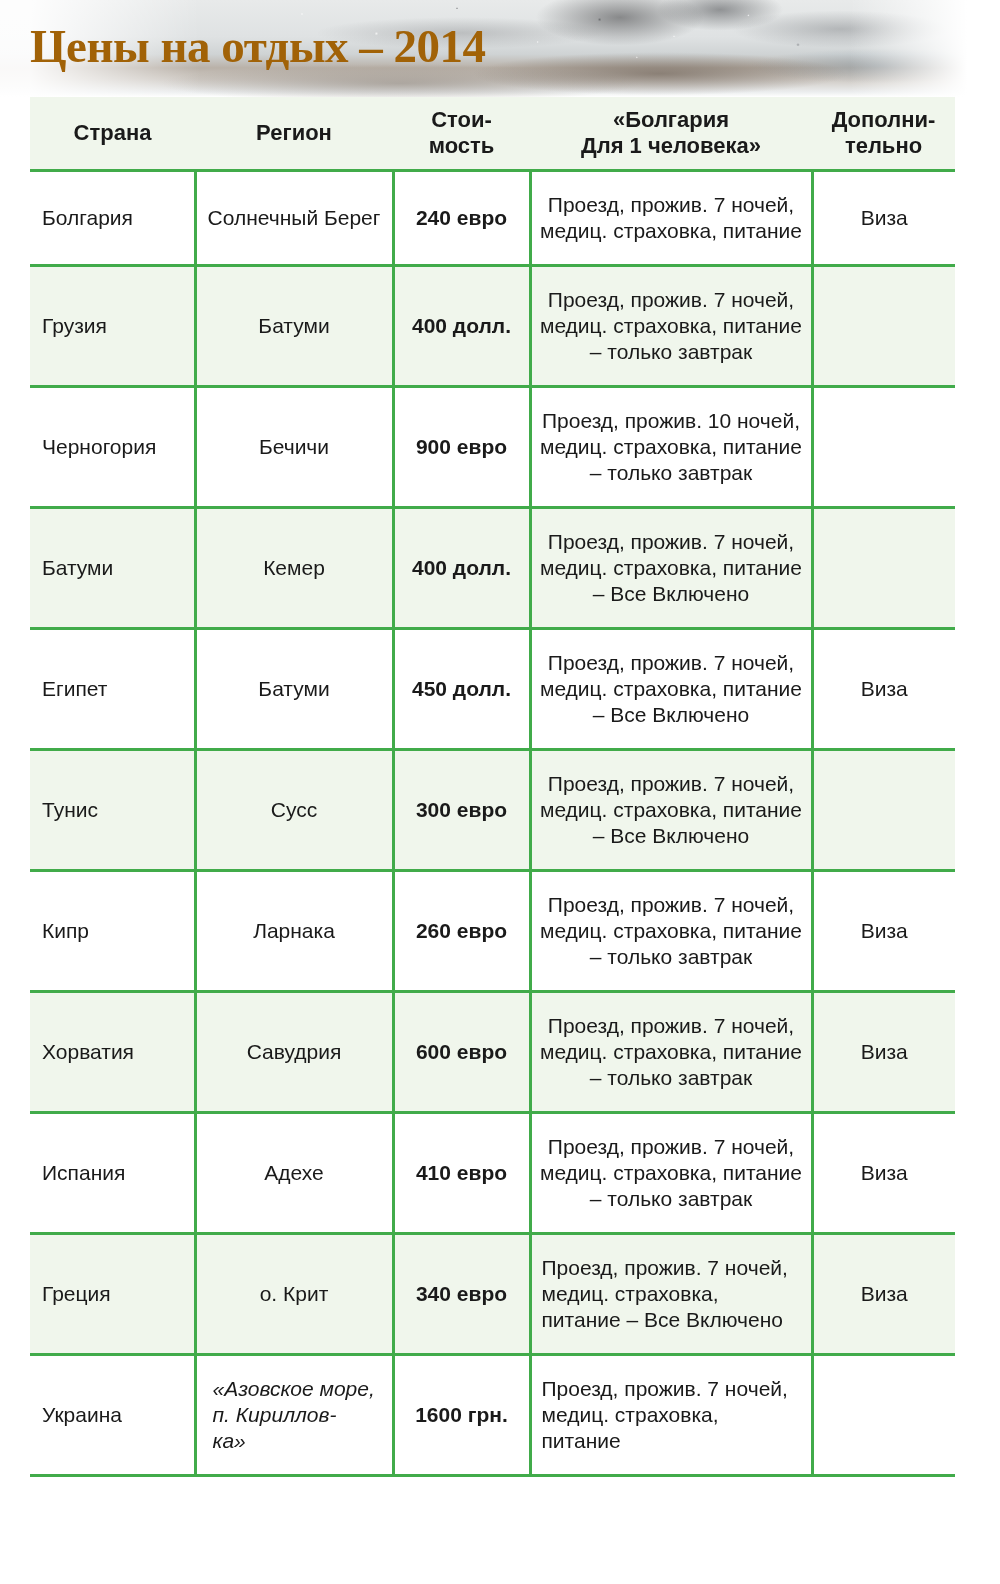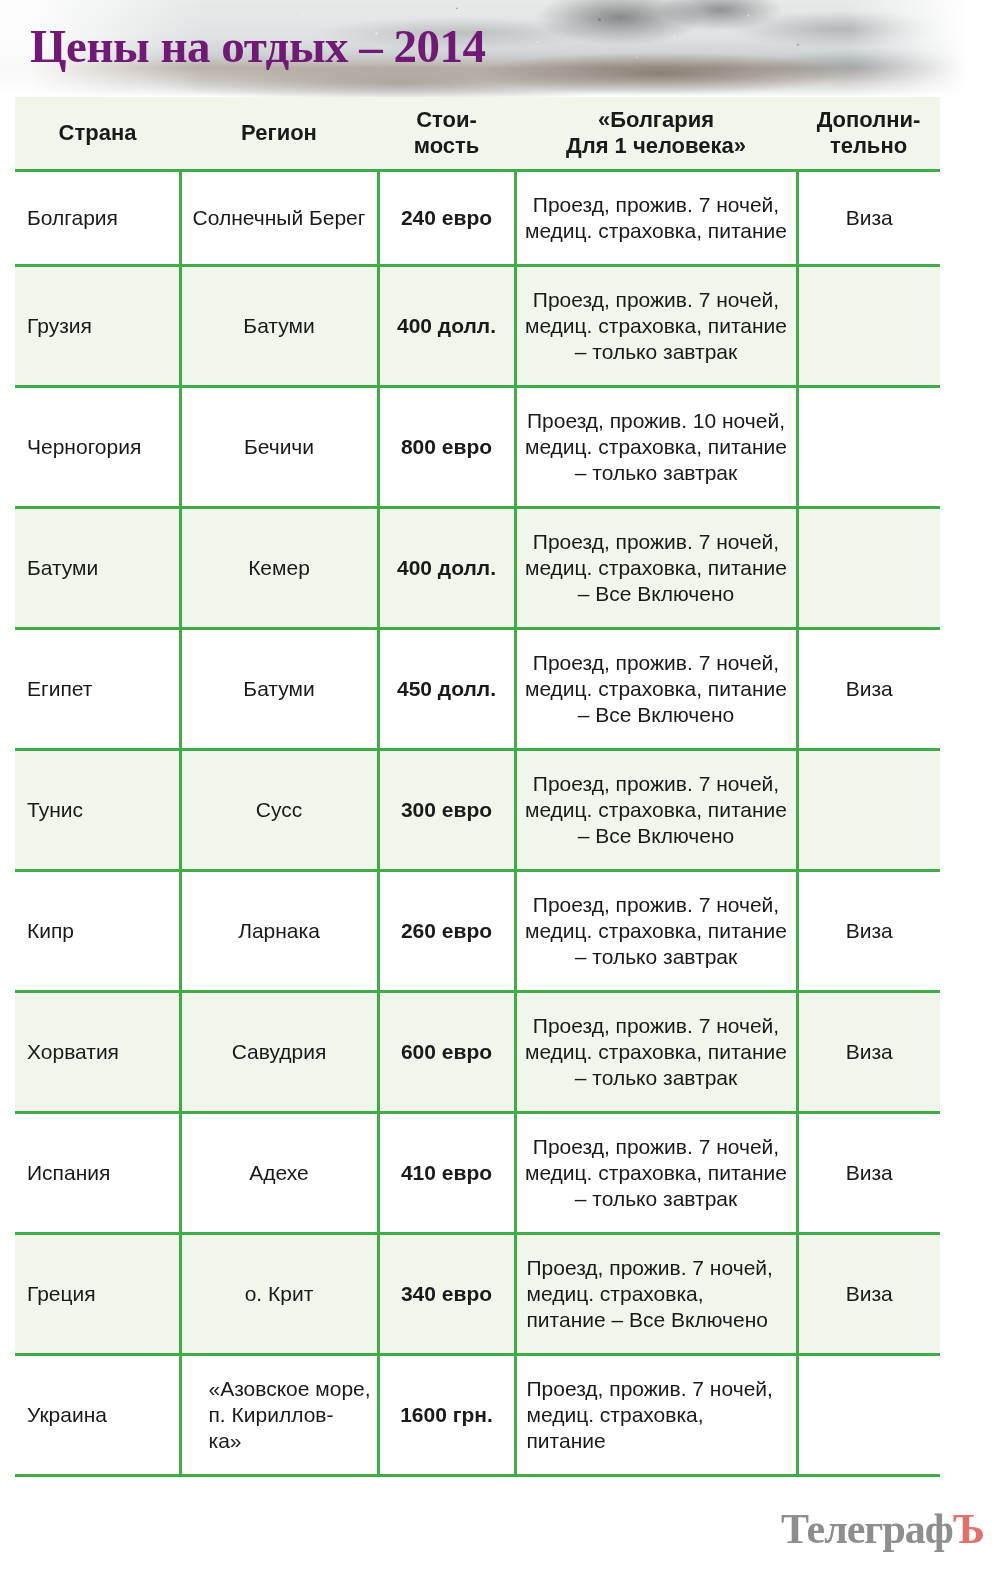--- a/index.html
+++ b/index.html
@@ -53,29 +53,29 @@
   .banner .fade-left {
     position:absolute; left:0; top:0; width:200px; height:100%;
     background:linear-gradient(to left, rgba(255,255,255,0), rgba(255,255,255,.92) 85%);
   }
   .title {
     position:absolute; left:30px; top:17px;
     font-family:"Liberation Serif", serif;
     font-weight:bold;
     font-size:47px;
     line-height:58px;
-    color:#701a75;
+    color:#a16207;
     letter-spacing:-0.5px;
     white-space:nowrap;
     z-index:5;
   }
 
   
   .table {
-    position:absolute; left:15px; top:97px;
+    position:absolute; left:30px; top:97px;
     width:925px;
     border-collapse:collapse;
     table-layout:fixed;
   }
   .table col.c1 { width:165px; }
   .table col.c2 { width:198px; }
   .table col.c3 { width:137px; }
   .table col.c4 { width:282px; }
   .table col.c5 { width:143px; }
 
@@ -104,21 +104,21 @@
     font-size:21px;
     line-height:26px;
   }
   .table tbody td.sep-r { border-right:3px solid #41ab4a; }
 
   .table tbody tr.odd  td { background:#ffffff; }
   .table tbody tr.even td { background:#f0f6ec; }
 
   td.country { font-weight:normal; font-size:21px; text-align:left; padding-left:12px; }
   td.region  { font-size:21px; }
-  td.region.alignleft { text-align:left; padding-left:27px; }
+  td.region.alignleft { text-align:left; padding-left:16px;font-style:italic; }
   td.price   { font-weight:bold; font-size:22px; }
   td.incl    { font-size:20.5px; line-height:25px; padding:20px 8px; }
   td.incl.alignleft { text-align:left; padding-left:10px; }
   td.extra   { font-size:21px; }
 
   
   .watermark {
     position:absolute; right:16px; bottom:34px;
     font-family:"Liberation Serif", serif;
     font-weight:bold;
@@ -182,21 +182,21 @@
         <tr class="even">
           <td class="country sep-r">Грузия</td>
           <td class="region sep-r">Батуми</td>
           <td class="price sep-r">400 долл.</td>
           <td class="incl sep-r">Проезд, прожив. 7 ночей, медиц. страховка, питание – только завтрак</td>
           <td class="extra"></td>
         </tr>
         <tr class="odd">
           <td class="country sep-r">Черногория</td>
           <td class="region sep-r">Бечичи</td>
-          <td class="price sep-r">800 евро</td>
+          <td class="price sep-r">900 евро</td>
           <td class="incl sep-r">Проезд, прожив. 10 ночей, медиц. страховка, питание – только завтрак</td>
           <td class="extra"></td>
         </tr>
         <tr class="even">
           <td class="country sep-r">Батуми</td>
           <td class="region sep-r">Кемер</td>
           <td class="price sep-r">400 долл.</td>
           <td class="incl sep-r">Проезд, прожив. 7 ночей, медиц. страховка, питание – Все Включено</td>
           <td class="extra"></td>
         </tr>
@@ -245,15 +245,14 @@
         <tr class="odd">
           <td class="country sep-r">Украина</td>
           <td class="region sep-r alignleft">«Азовское море,<br> п. Кириллов-<br>ка»</td>
           <td class="price sep-r">1600 грн.</td>
           <td class="incl sep-r alignleft">Проезд, прожив. 7 ночей, медиц. страховка, питание</td>
           <td class="extra"></td>
         </tr>
       </tbody>
   </table>
 
-  <div class="watermark"><span>Телеграф</span><span class="hard">Ъ</span></div>
 
 </div>
 
 </body></html>

